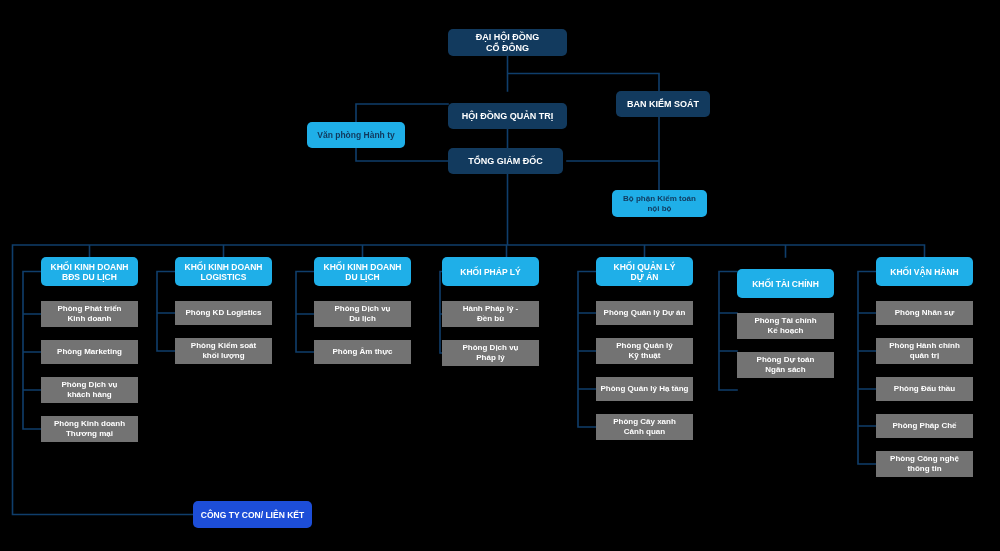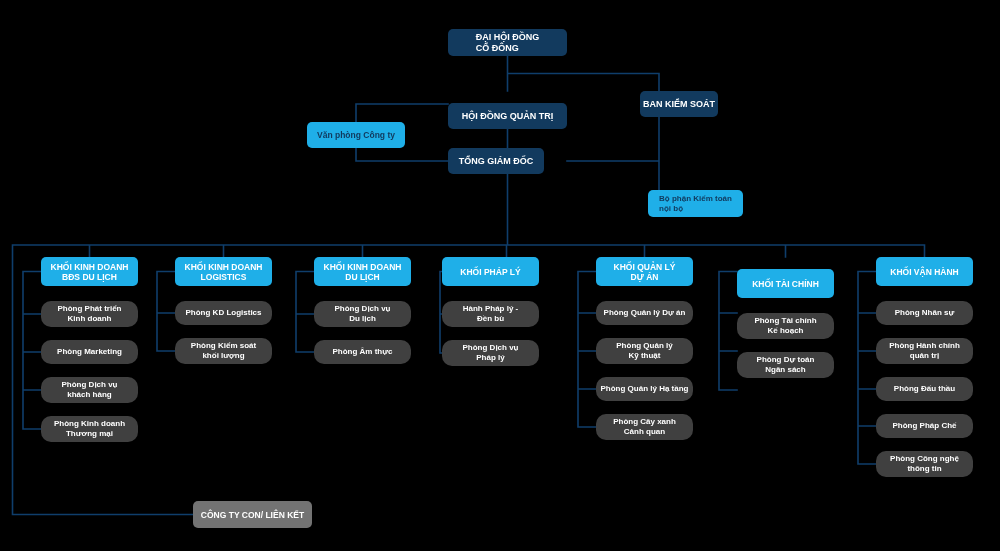--- a/index.html
+++ b/index.html
@@ -3,66 +3,66 @@
 <meta charset="utf-8">
 <style>
   html,body{margin:0;padding:0;background:#000;}
   #canvas{
     position:relative;width:1000px;height:551px;background:#000000;
     font-family:"Liberation Sans","DejaVu Sans",sans-serif;overflow:hidden;
   }
   #connectors{position:absolute;left:0;top:0;width:1000px;height:551px;z-index:0;}
   .box{
     position:absolute;z-index:1;display:flex;align-items:center;justify-content:center;
-    text-align:left;font-weight:bold;white-space:pre-line;box-sizing:border-box;
+    text-align:center;font-weight:bold;white-space:pre-line;box-sizing:border-box;
     border-radius:5px;padding:2px 3px;
   }
   .navy{background:#123a5e;color:#ffffff;font-size:9px;line-height:11px;}
   .cyan-dark-text{background:#1fafe8;color:#11395d;}
-  .blue{background:#737373;color:#ffffff;font-size:8.5px;line-height:10px;}
+  .blue{background:#1d4ed8;color:#ffffff;font-size:8.5px;line-height:10px;}
   .division{
     position:absolute;top:257px;width:97px;z-index:1;
     display:flex;flex-direction:column;row-gap:13px;justify-content:flex-end;
   }
   .division-header{
     min-height:29px;margin-bottom:2px;background:#1fafe8;color:#ffffff;
     display:flex;align-items:center;justify-content:center;text-align:center;
     font-weight:bold;font-size:8.5px;line-height:10px;border-radius:5px;
     white-space:pre-line;box-sizing:border-box;padding:2px 2px;
   }
   .dept{
-    min-height:24px;background:#404040;color:#ffffff;
+    min-height:24px;background:#737373;color:#ffffff;
     display:flex;align-items:center;justify-content:center;text-align:center;
-    font-weight:bold;font-size:8px;line-height:10px;border-radius:10px;
+    font-weight:bold;font-size:8px;line-height:10px;border-radius:0;
     white-space:pre-line;box-sizing:border-box;padding:3px 2px;
   }
   .office{font-size:8.5px;line-height:10px;}
   .audit{font-size:8px;line-height:10px;}
 </style>
 </head>
 <body>
 
 <div id="canvas">
 
   <svg id="connectors" viewBox="0 0 1000 551" xmlns="http://www.w3.org/2000/svg">
     <path id="connector-path" fill="none" stroke="#0f3e6b" stroke-width="1.6" stroke-linecap="square" d="M507.5,56 L507.5,91 M507.5,73.5 L659,73.5 L659,91 M507.5,117 L507.5,148 M448,104 L356,104 L356,161 L448,161 M567,161 L659,161 M659,117 L659,190 M507.5,174 L507.5,245 M12.5,245 L924.5,245 M12.5,245 L12.5,514.5 L193,514.5 M89.5,245 L89.5,257 M23,271.5 L41,271.5 M23,271.5 L23,429 M23,314 L41,314 M23,352 L41,352 M23,390 L41,390 M23,429 L41,429 M223.5,245 L223.5,257 M157,271.5 L175,271.5 M157,271.5 L157,351 M157,313 L175,313 M157,351 L175,351 M362.5,245 L362.5,257 M296,271.5 L314,271.5 M296,271.5 L296,352 M296,314 L314,314 M296,352 L314,352 M506.5,245 L506.5,257 M440,271.5 L458,271.5 M440,271.5 L440,353 M440,314 L458,314 M440,353 L458,353 M644.5,245 L644.5,257 M578,271.5 L596,271.5 M578,271.5 L578,427 M578,313 L596,313 M578,351 L596,351 M578,389 L596,389 M578,427 L596,427 M785.5,245 L785.5,257 M719,271.5 L737,271.5 M719,271.5 L719,390 M719,313 L737,313 M719,351 L737,351 M719,390 L737,390 M924.5,245 L924.5,257 M858,271.5 L876,271.5 M858,271.5 L858,464 M858,313 L876,313 M858,351 L876,351 M858,389 L876,389 M858,426 L876,426 M858,464 L876,464"></path>
   </svg>
 
   <div class="box navy" style="left:448px;top:29px;width:119px;height:27px;">ĐẠI HỘI ĐỒNG
 CỔ ĐÔNG</div>
 
   <div class="box navy" style="left:448px;top:91px;width:119px;height:26px;margin-top:12px;">HỘI ĐỒNG QUẢN TRỊ</div>
 
-  <div class="box navy" style="left:640px;top:91px;width:78px;height:26px;">BAN KIỂM SOÁT</div>
+  <div class="box navy" style="left:616px;top:91px;width:94px;height:26px;">BAN KIỂM SOÁT</div>
 
-  <div class="box cyan-dark-text office" style="left:307px;top:122px;width:98px;height:26px;">Văn phòng Công ty</div>
+  <div class="box cyan-dark-text office" style="left:307px;top:122px;width:98px;height:26px;">Văn phòng Hành ty</div>
 
-  <div class="box navy" style="left:448px;top:148px;width:96px;height:26px;">TỔNG GIÁM ĐỐC</div>
+  <div class="box navy" style="left:448px;top:148px;width:115px;height:26px;">TỔNG GIÁM ĐỐC</div>
 
-  <div class="box cyan-dark-text audit" style="left:648px;top:190px;width:95px;height:27px;">Bộ phận Kiểm toán
+  <div class="box cyan-dark-text audit" style="left:612px;top:190px;width:95px;height:27px;">Bộ phận Kiểm toán
 nội bộ</div>
 
   <div class="box blue" style="left:193px;top:501px;width:119px;height:27px;">CÔNG TY CON/ LIÊN KẾT</div>
 
   <div class="division" style="left:41px;">
     <div class="division-header">KHỐI KINH DOANH
 BĐS DU LỊCH</div>
     <div class="dept">Phòng Phát triển
 Kinh doanh</div>
     <div class="dept">Phòng Marketing</div>

